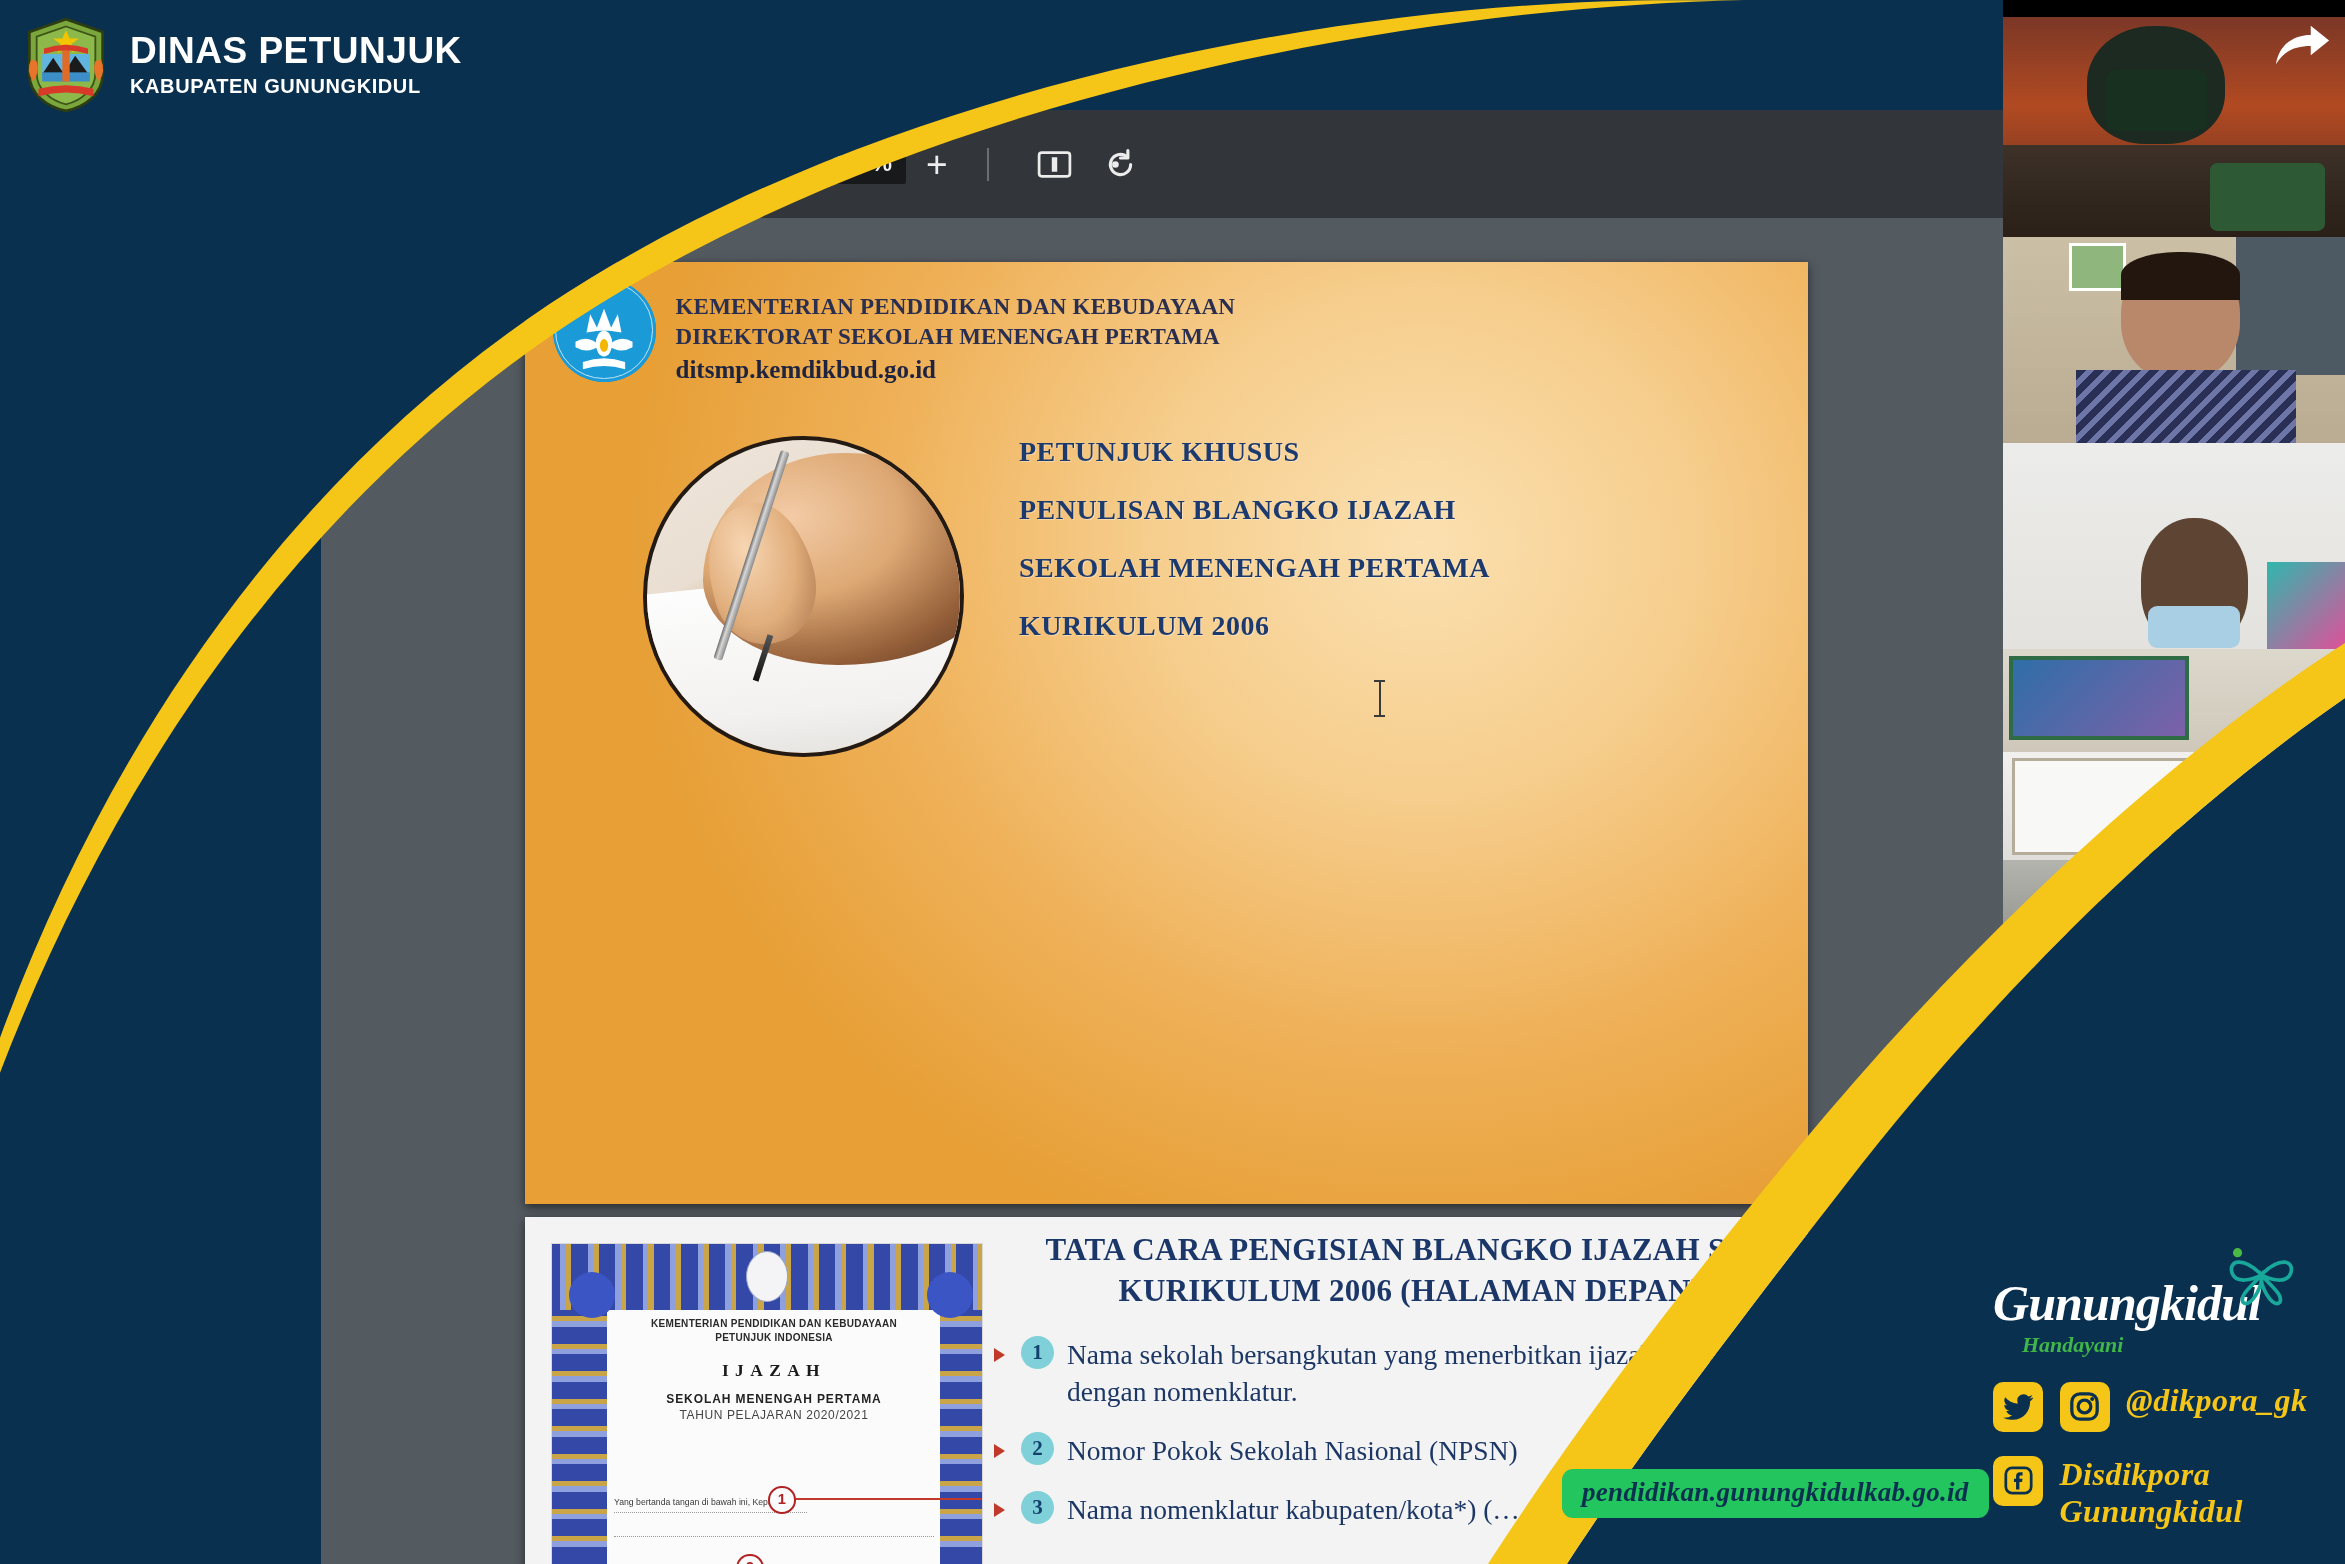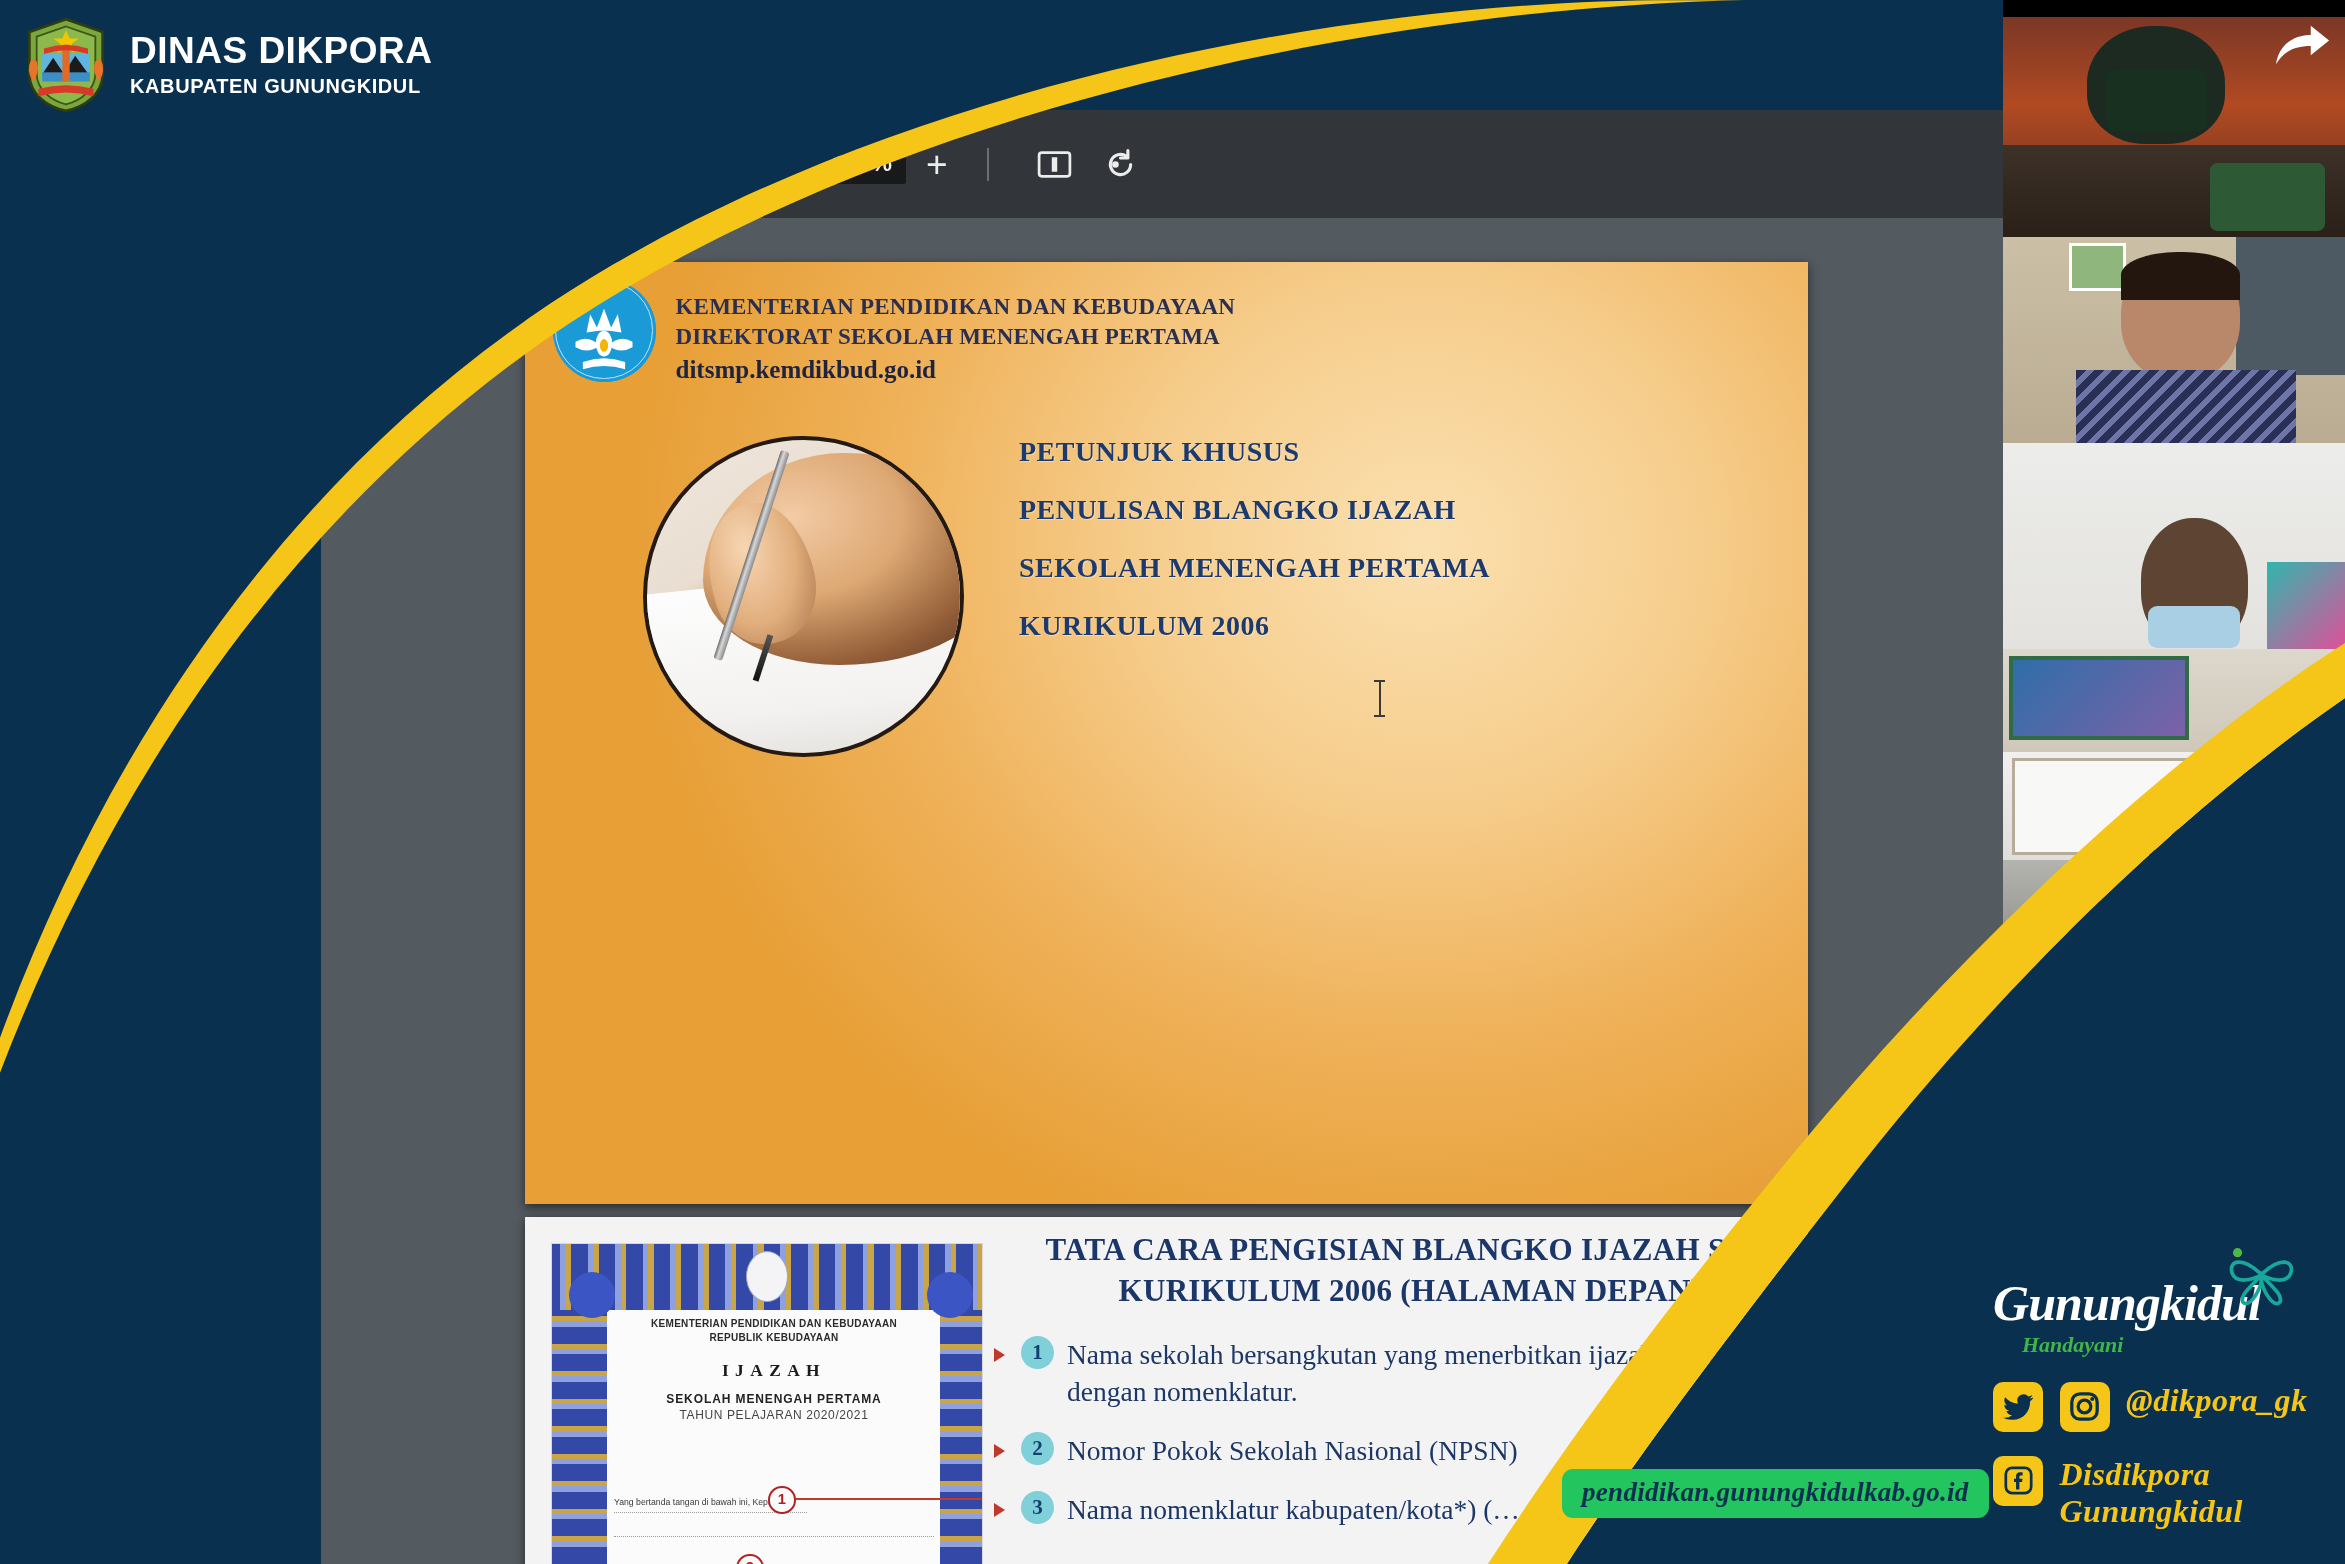--- a/index.html
+++ b/index.html
@@ -211,21 +211,21 @@
         <div class="ijazah">
           <div class="ij-border-left"></div>
           <div class="ij-border-right"></div>
           <div class="ij-border-top"></div>
           <div class="ij-dot" style="left:16.5px;"></div>
           <div class="ij-dot" style="right:9.2px;"></div>
           <div class="ij-crest"></div>
 
           <div class="ij-body">
             <div class="t1">KEMENTERIAN PENDIDIKAN DAN KEBUDAYAAN</div>
-            <div class="t1">REPUBLIK KEBUDAYAAN</div>
+            <div class="t1">PETUNJUK INDONESIA</div>
             <div class="t2">IJAZAH</div>
             <div class="t3">SEKOLAH MENENGAH PERTAMA</div>
             <div class="t4">TAHUN PELAJARAN 2020/2021</div>
           </div>
 
           <div class="ij-line" style="top:253px;">
             <span>Yang bertanda tangan di bawah ini, Kepala</span>
             <span class="ij-rule" style="width:193px;"></span>
           </div>
           <div class="ij-line" style="top:287px;"><span class="ij-rule" style="width:100%;"></span></div>
@@ -343,21 +343,21 @@
       <polygon points="22,62 34,44 46,62" fill="#1b1b1b"></polygon>
       <polygon points="44,64 58,42 74,64" fill="#1b1b1b"></polygon>
       <rect x="22" y="60" width="52" height="10" fill="#3b8ec7"></rect>
       <rect x="44" y="30" width="8" height="40" fill="#e06a28"></rect>
       <path d="M24 34 Q48 26 72 34 L72 40 Q48 32 24 40 Z" fill="#d83a2a"></path>
       <path d="M18 78 Q48 70 78 78 L78 86 Q48 78 18 86 Z" fill="#d83a2a"></path>
       <path d="M10 46 Q4 58 12 70 Q20 60 16 48 Z" fill="#e8732b"></path>
       <path d="M86 46 Q92 58 84 70 Q76 60 80 48 Z" fill="#e8732b"></path>
     </svg>
     <div class="brand-text">
-      <div class="b1">DINAS DIKPORA</div>
+      <div class="b1">DINAS PETUNJUK</div>
       <div class="b2">KABUPATEN GUNUNGKIDUL</div>
     </div>
   </div>
 
   <div id="gk-brand">
     <svg id="gk-butterfly" viewBox="0 0 86 74">
       <path d="M44 40 C24 20 8 24 12 38 C16 50 34 46 44 40 Z" fill="none" stroke="#17a89b" stroke-width="4"></path>
       <path d="M44 40 C64 20 80 24 76 38 C72 50 54 46 44 40 Z" fill="none" stroke="#17a89b" stroke-width="4"></path>
       <path d="M44 40 C32 54 20 62 24 70 C30 76 40 62 44 48 Z" fill="none" stroke="#17a89b" stroke-width="4"></path>
       <path d="M44 40 C56 54 68 62 64 70 C58 76 48 62 44 48 Z" fill="none" stroke="#17a89b" stroke-width="4"></path>

